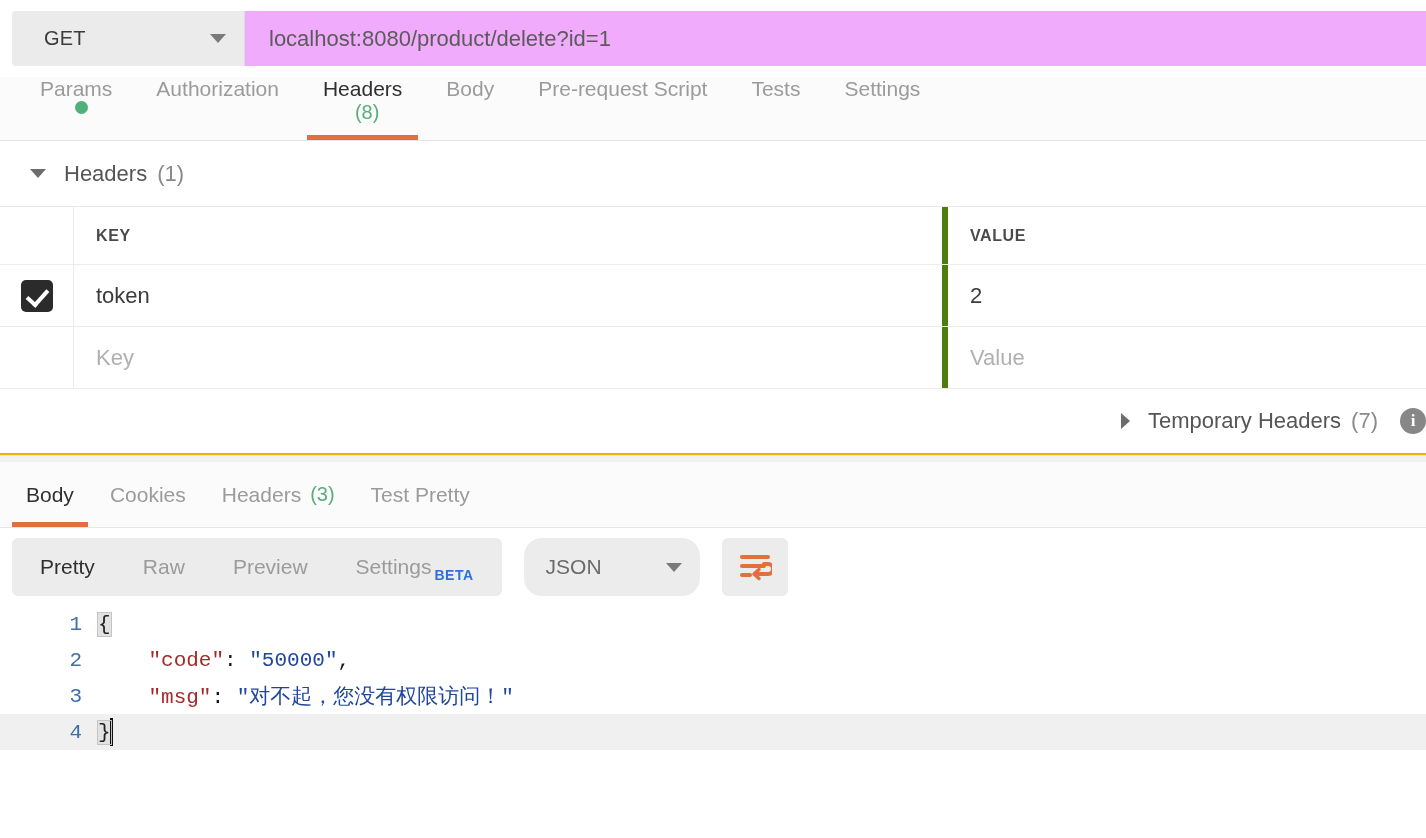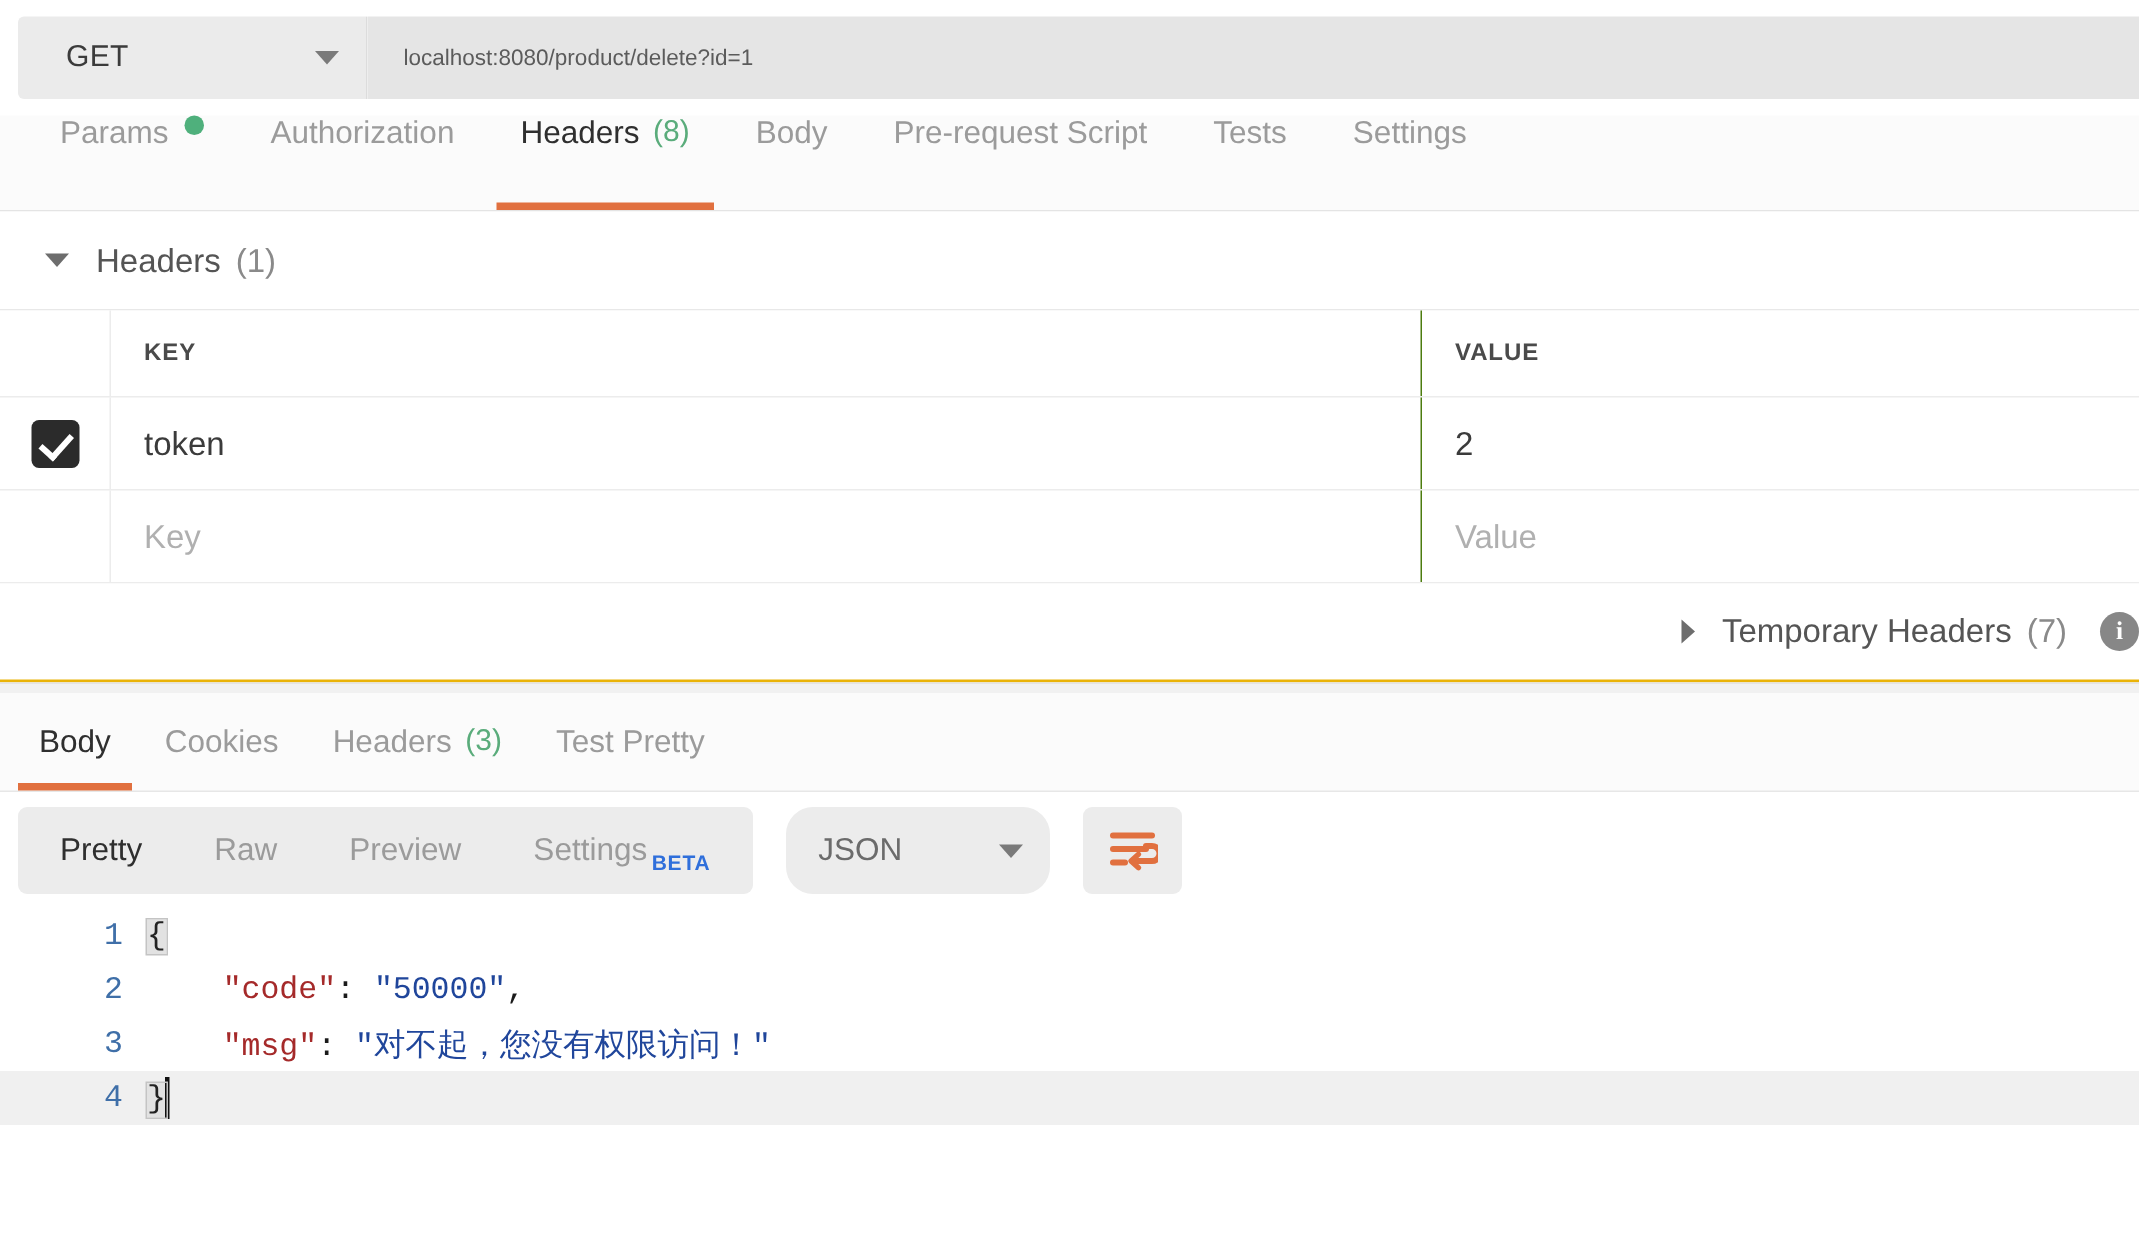--- a/index.html
+++ b/index.html
@@ -37,49 +37,51 @@
     letter-spacing: .2px;
   }
   .caret-down {
     width: 0; height: 0;
     border-left: 8px solid transparent;
     border-right: 8px solid transparent;
     border-top: 9px solid #7a7a7a;
   }
   .url-input {
     flex: 1;
-    background: #e5e5e5;
+    background: #f0abfc;
     display: flex;
     align-items: center;
     padding-left: 24px;
-    font-size: 15px;
+    font-size: 22px;
     color: #5b5b5b;
     cursor: text;
     overflow: hidden;
     white-space: nowrap;
   }
 
   
   .req-tabs {
     height: 64px;
     display: flex;
     align-items: flex-end;
     padding-left: 18px;
     border-bottom: 1px solid #e4e4e4;
     background: #fbfbfb;
   }
   .rtab {
     position: relative;
     height: 100%;
     display: flex;
+    align-items: center;
     padding: 0 22px;
     font-size: 21px;
     color: #9b9b9b;
     cursor: pointer;
     white-space: nowrap;
+    flex-direction: column;
   }
   .rtab.active { color: #2f2f2f; }
   .rtab.active::after {
     content: "";
     position: absolute;
     left: 6px; right: 6px; bottom: 0;
     height: 5px;
     background: #e1703f;
   }
   .rtab .count { color: #5aac7b; margin-left: 9px; font-size: 20px; }
@@ -143,21 +145,21 @@
   .trow.headrow { height: 58px; }
   .cell-check {
     width: 74px;
     border-right: 1px solid #ececec;
     display: flex;
     align-items: center;
     justify-content: center;
   }
   .cell-key {
     width: 874px;
-    border-right: 1px solid #4d7c0f;
+    border-right: 6px solid #4d7c0f;
     display: flex;
     align-items: center;
     padding-left: 22px;
     font-size: 22px;
     color: #3b3b3b;
   }
   .cell-val {
     flex: 1;
     display: flex;
     align-items: center;

